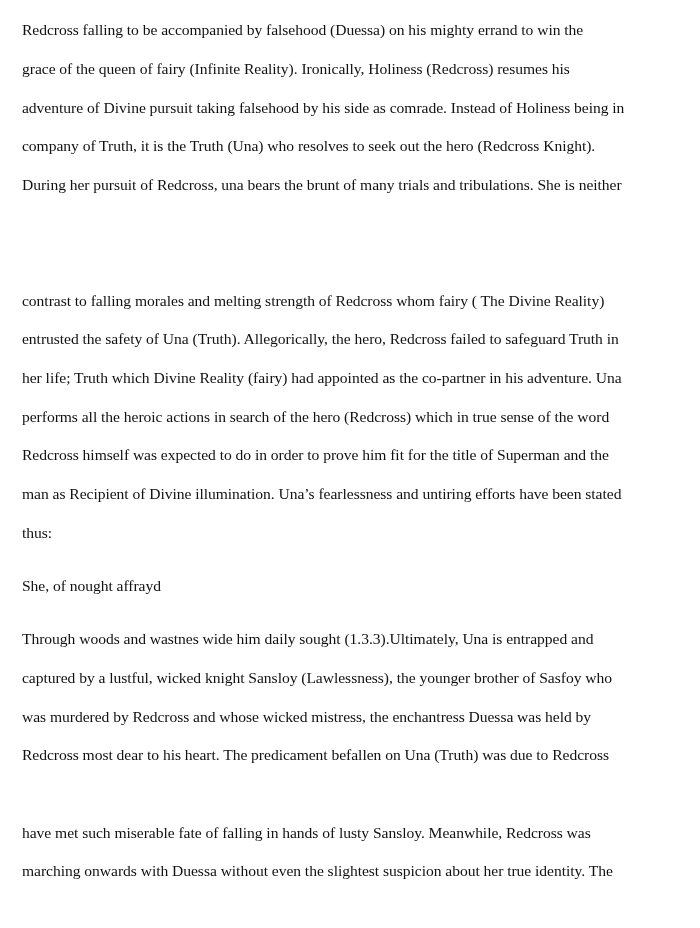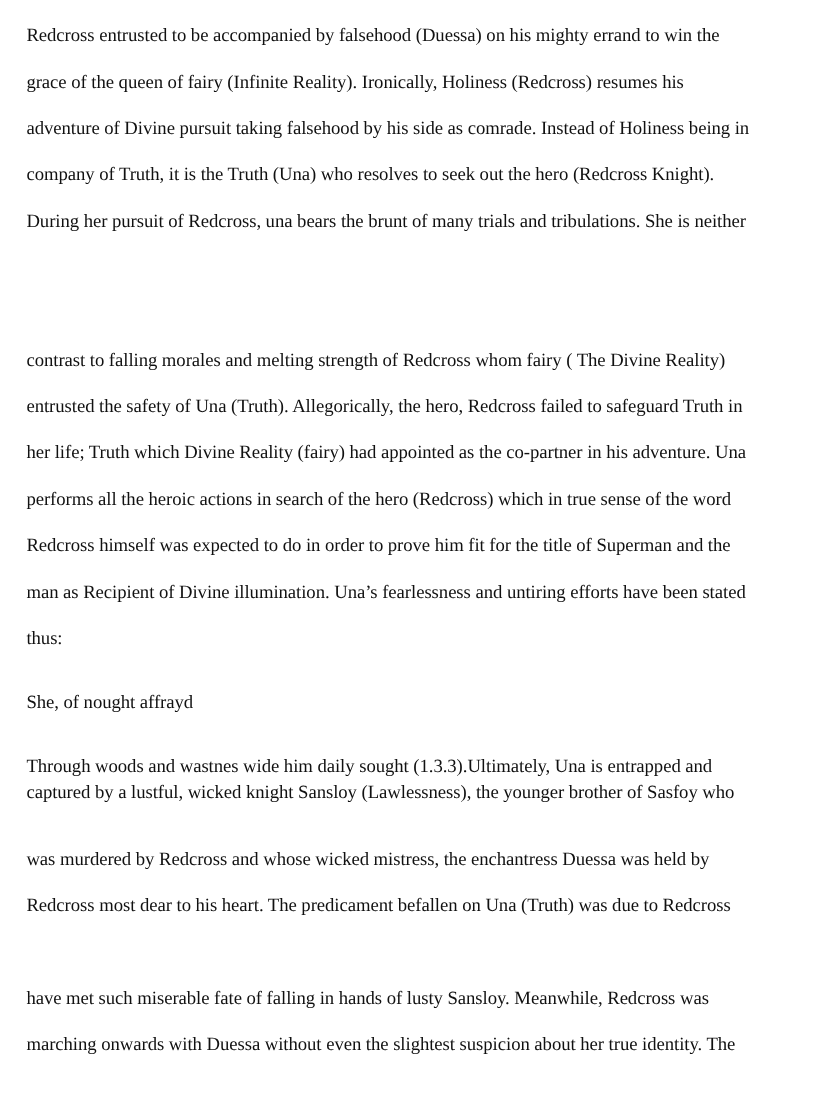--- a/index.html
+++ b/index.html
@@ -29,32 +29,32 @@
       color: #111111;
       white-space: nowrap;
       line-height: 18px;
       letter-spacing: -0.05px;
     }
   </style>
 </head>
 <body>
 
 <div class="page">
-  <div class="line" style="top:21px">Redcross entrusted to be accompanied by falsehood (Duessa) on his mighty errand to win the</div>
+  <div class="line" style="top:21px">Redcross falling to be accompanied by falsehood (Duessa) on his mighty errand to win the</div>
   <div class="line" style="top:60px">grace of the queen of fairy (Infinite Reality). Ironically, Holiness (Redcross) resumes his</div>
   <div class="line" style="top:99px">adventure of Divine pursuit taking falsehood by his side as comrade. Instead of Holiness being in</div>
   <div class="line" style="top:137px">company of Truth, it is the Truth (Una) who resolves to seek out the hero (Redcross Knight).</div>
   <div class="line" style="top:176px">During her pursuit of Redcross, una bears the brunt of many trials and tribulations. She is neither</div>
   <div class="line" style="top:292px">contrast to falling morales and melting strength of Redcross whom fairy ( The Divine Reality)</div>
   <div class="line" style="top:330px">entrusted the safety of Una (Truth). Allegorically, the hero, Redcross failed to safeguard Truth in</div>
   <div class="line" style="top:369px">her life; Truth which Divine Reality (fairy) had appointed as the co-partner in his adventure. Una</div>
   <div class="line" style="top:408px">performs all the heroic actions in search of the hero (Redcross) which in true sense of the word</div>
   <div class="line" style="top:446px">Redcross himself was expected to do in order to prove him fit for the title of Superman and the</div>
   <div class="line" style="top:485px">man as Recipient of Divine illumination. Una’s fearlessness and untiring efforts have been stated</div>
   <div class="line" style="top:524px">thus:</div>
   <div class="line" style="top:577px">She, of nought affrayd</div>
   <div class="line" style="top:630px">Through woods and wastnes wide him daily sought (1.3.3).Ultimately, Una is entrapped and</div>
-  <div class="line" style="top:652px">captured by a lustful, wicked knight Sansloy (Lawlessness), the younger brother of Sasfoy who</div>
+  <div class="line" style="top:669px">captured by a lustful, wicked knight Sansloy (Lawlessness), the younger brother of Sasfoy who</div>
   <div class="line" style="top:708px">was murdered by Redcross and whose wicked mistress, the enchantress Duessa was held by</div>
   <div class="line" style="top:746px">Redcross most dear to his heart. The predicament befallen on Una (Truth) was due to Redcross</div>
   <div class="line" style="top:824px">have met such miserable fate of falling in hands of lusty Sansloy.  Meanwhile, Redcross was</div>
   <div class="line" style="top:862px">marching onwards with Duessa without even the slightest suspicion about her true identity. The</div>
 </div>
 
 </body></html>

